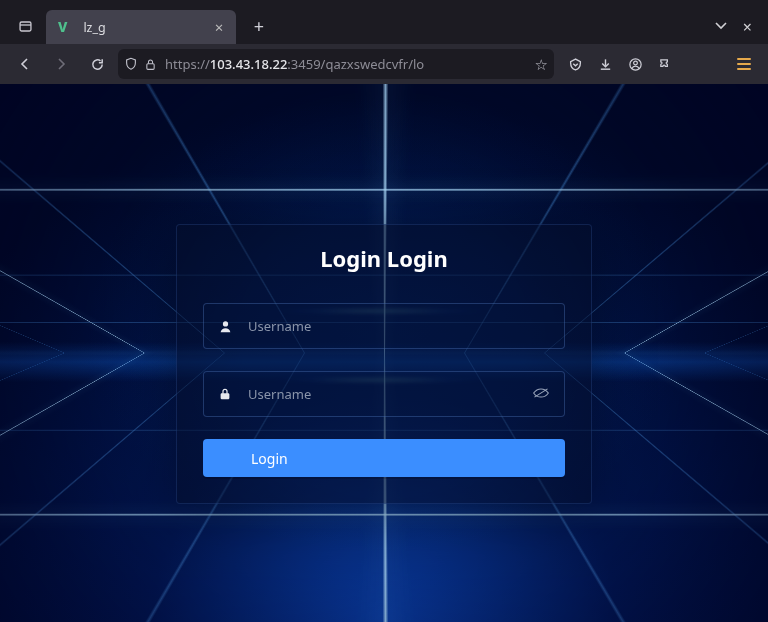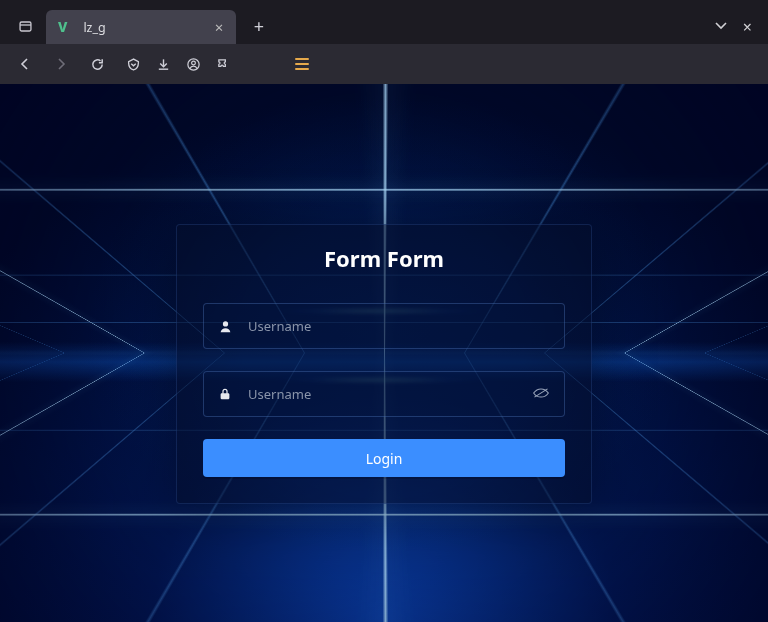--- a/index.html
+++ b/index.html
@@ -156,22 +156,23 @@
   .field .label-placeholder {
     color: #8a95aa; font-size: 13px;
   }
   .field .eye {
     margin-left: auto; color: #9aa6bb; font-size: 12px;
   }
   .login-btn {
     width: 100%; height: 38px;
     background: #3b8eff; border: 0; border-radius: 4px;
     color: #fff; font-size: 14px;
-    display: flex; align-items: center; justify-content: center;
+    display: flex; align-items: center; justify-content: flex-start;
     box-shadow: 0 2px 0 rgba(0,0,0,0.15);
+    padding-left: 48px;
   }
 
 </style>
 </head>
 <body>
 
 <div class="chrome">
   <div class="titlebar"></div>
 
   <div class="tabstrip">
@@ -208,20 +209,35 @@
           <path d="M6 3l5 5-5 5"></path>
         </svg>
     </div>
     <div class="tb-btn">
       <svg width="15" height="15" viewBox="0 0 16 16" fill="none" stroke="currentColor" stroke-width="1.6">
           <path d="M13 8a5 5 0 1 1-1.8-3.85"></path>
           <path d="M13 2.5V6h-3.5"></path>
         </svg>
     </div>
 
+    <div class="urlbar">
+      <div class="lock-group">
+        <svg width="14" height="14" viewBox="0 0 16 16" fill="none" stroke="currentColor" stroke-width="1.3">
+            <path d="M8 1.5 3 3.3v3.4c0 3.6 2.2 6.3 5 7.3 2.8-1 5-3.7 5-7.3V3.3L8 1.5Z"></path>
+          </svg>
+        <svg width="13" height="13" viewBox="0 0 16 16" fill="none" stroke="currentColor" stroke-width="1.3">
+            <rect x="3.5" y="7" width="9" height="7" rx="1.3"></rect>
+            <path d="M5.5 7V5a2.5 2.5 0 0 1 5 0v2"></path>
+          </svg>
+      </div>
+      <div class="url">
+        <span>https://</span><b>103.43.18.22</b><span>:3459/qazxswedcvfr/lo</span>
+      </div>
+      <span class="star">☆</span>
+    </div>
 
     <div class="toolbar-right">
       <div class="tb-btn">
         <svg width="15" height="15" viewBox="0 0 16 16" fill="none" stroke="currentColor" stroke-width="1.4">
             <path d="M8 2.2 2.8 4.9v1.4C2.8 10 5.1 12.8 8 13.8c2.9-1 5.2-3.8 5.2-7.5V4.9L8 2.2Z"></path>
             <path d="M5.6 7.1 8 9.4l2.4-2.3"></path>
           </svg>
       </div>
       <div class="tb-btn">
         <svg width="15" height="15" viewBox="0 0 16 16" fill="none" stroke="currentColor" stroke-width="1.5">
@@ -255,21 +271,21 @@
 <div class="viewport">
   <div class="grid-plane ceil"></div>
   <div class="grid-plane floor"></div>
   <div class="horizon-glow"></div>
   <div class="vignette"></div>
 
   <div class="flare" style="left:270px; top:225px;"></div>
   <div class="flare" style="left:270px; top:294px;"></div>
 
   <div class="card">
-    <h1>Form Form</h1>
+    <h1>Login Login</h1>
 
     <div class="field">
       <span class="icon">
         <svg width="15" height="15" viewBox="0 0 16 16" fill="currentColor">
             <circle cx="8" cy="5.2" r="2.8"></circle>
             <path d="M2.8 14c.5-2.7 2.7-4.2 5.2-4.2s4.7 1.5 5.2 4.2H2.8Z"></path>
           </svg>
       </span>
       <span class="label-placeholder">Username</span>
     </div>

